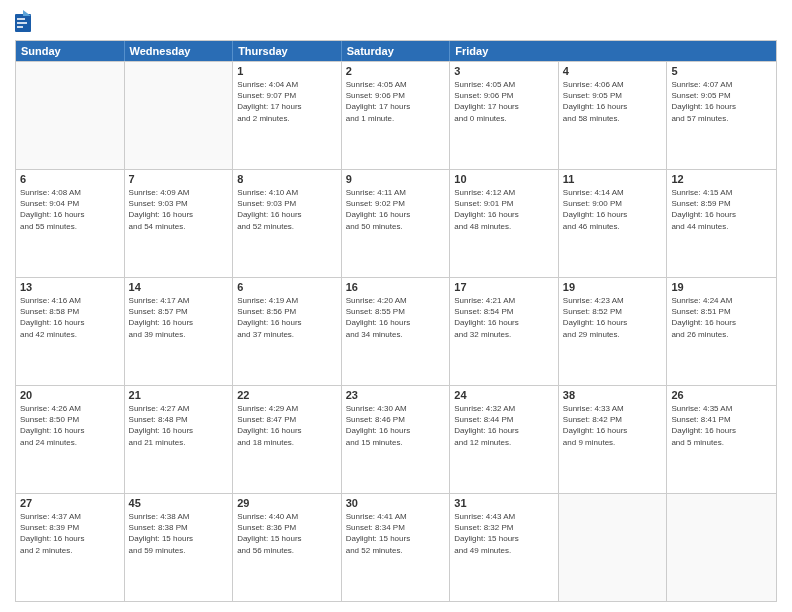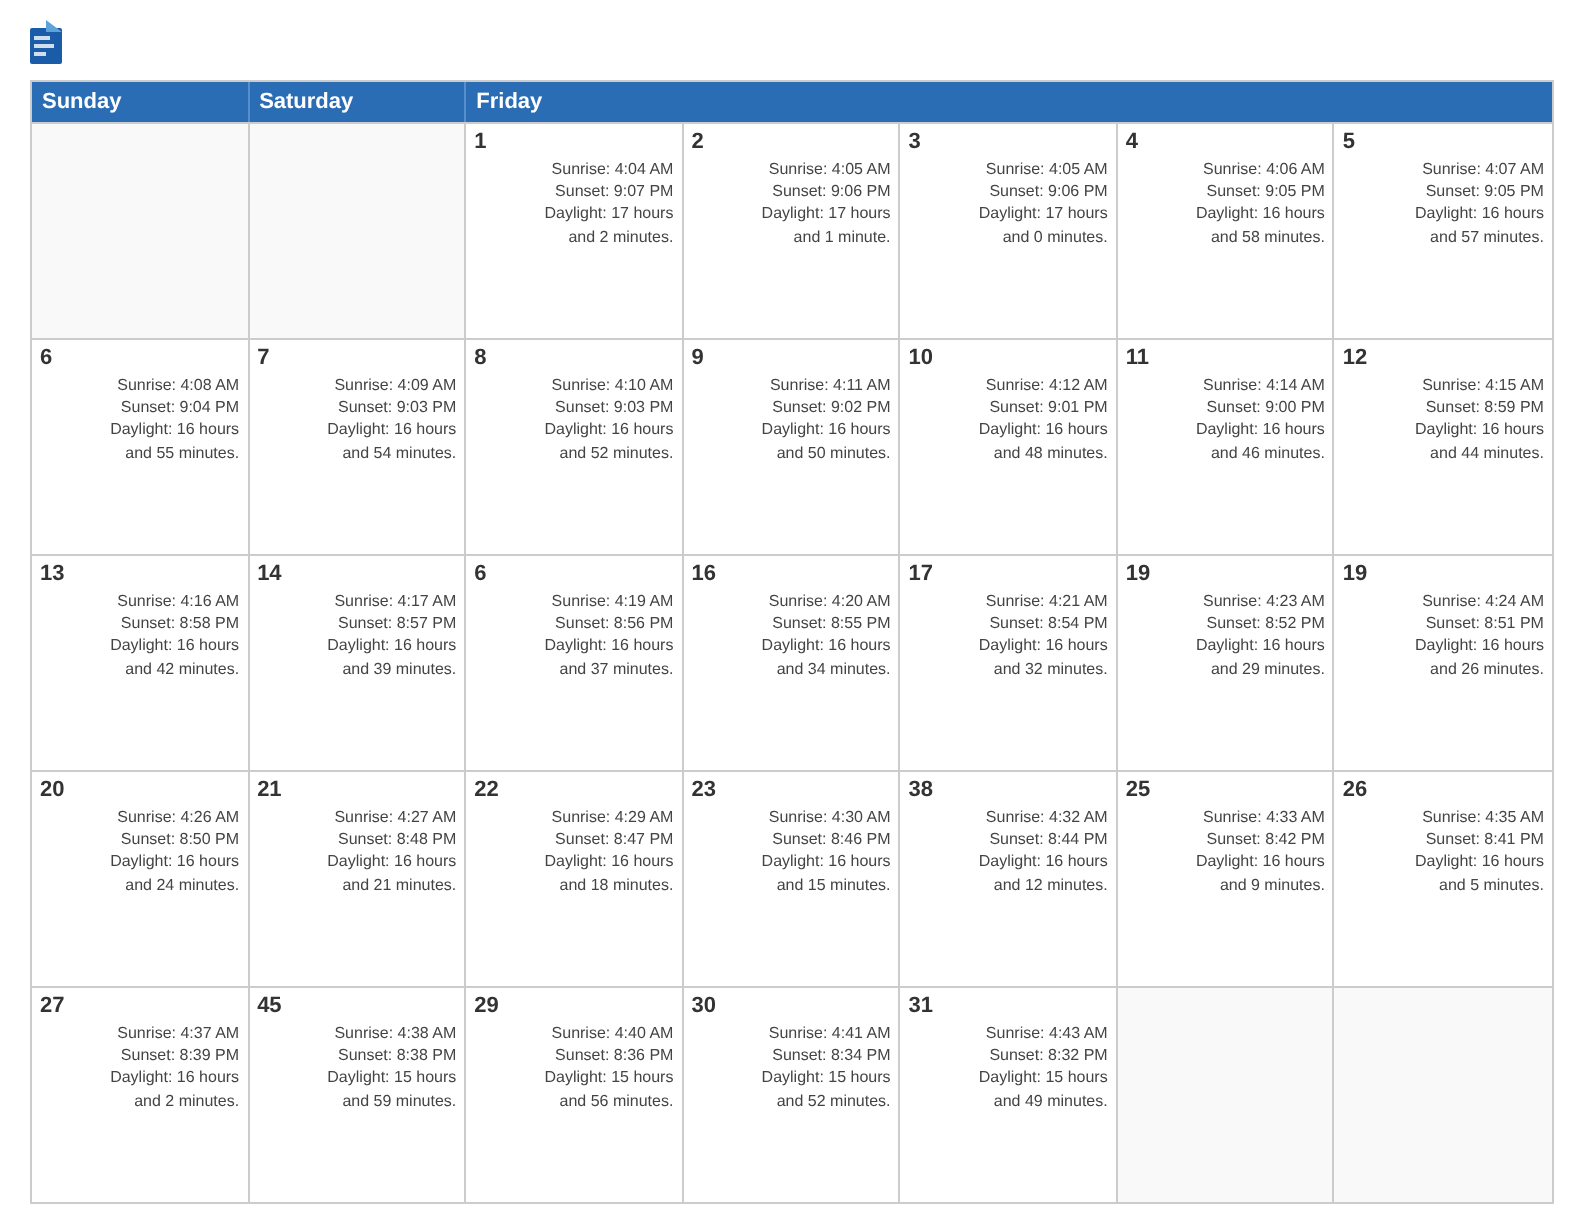--- a/index.html
+++ b/index.html
@@ -106,21 +106,20 @@
       font-size: 11px;
       font-weight: bold;
       color: #333;
       margin-bottom: 2px;
       display: block;
     }
     .day-info {
       font-size: 8px;
       color: #444;
       line-height: 1.4;
-      text-align: right;
     }
   </style>
 </head>
 <body>
 
 <div class="page">
   <div class="header">
     <div class="logo">
       <svg class="logo-icon" viewBox="0 0 18 22">
         <rect x="0" y="4" width="16" height="18" rx="1" fill="#1a5ca8"></rect>
@@ -136,20 +135,22 @@
     </div>
     <div class="title-section">
       <div class="month-title"></div>
       <div class="subtitle"></div>
     </div>
   </div>
 
   <div class="calendar">
     <div class="cal-header">
     <div class="cal-header-cell">Sunday</div>
+        <div class="cal-header-cell">Wednesday</div>
+        <div class="cal-header-cell">Thursday</div>
         <div class="cal-header-cell">Saturday</div>
         <div class="cal-header-cell">Friday</div>
       </div>
     <div class="cal-body">
     <div class="cal-row">
           <div class="cal-cell empty"></div>
           <div class="cal-cell empty"></div>
           <div class="cal-cell">
             <span class="day-num">1</span>
             <div class="day-info">Sunrise: 4:04 AM<br>Sunset: 9:07 PM<br>Daylight: 17 hours<br>and 2 minutes.</div>
@@ -242,25 +243,25 @@
           </div>
           <div class="cal-cell">
             <span class="day-num">22</span>
             <div class="day-info">Sunrise: 4:29 AM<br>Sunset: 8:47 PM<br>Daylight: 16 hours<br>and 18 minutes.</div>
           </div>
           <div class="cal-cell">
             <span class="day-num">23</span>
             <div class="day-info">Sunrise: 4:30 AM<br>Sunset: 8:46 PM<br>Daylight: 16 hours<br>and 15 minutes.</div>
           </div>
           <div class="cal-cell">
+            <span class="day-num">24</span>
+            <div class="day-info">Sunrise: 4:32 AM<br>Sunset: 8:44 PM<br>Daylight: 16 hours<br>and 12 minutes.</div>
+          </div>
+          <div class="cal-cell">
             <span class="day-num">38</span>
-            <div class="day-info">Sunrise: 4:32 AM<br>Sunset: 8:44 PM<br>Daylight: 16 hours<br>and 12 minutes.</div>
-          </div>
-          <div class="cal-cell">
-            <span class="day-num">25</span>
             <div class="day-info">Sunrise: 4:33 AM<br>Sunset: 8:42 PM<br>Daylight: 16 hours<br>and 9 minutes.</div>
           </div>
           <div class="cal-cell">
             <span class="day-num">26</span>
             <div class="day-info">Sunrise: 4:35 AM<br>Sunset: 8:41 PM<br>Daylight: 16 hours<br>and 5 minutes.</div>
           </div>
         </div>
         <div class="cal-row">
           <div class="cal-cell">
             <span class="day-num">27</span>

